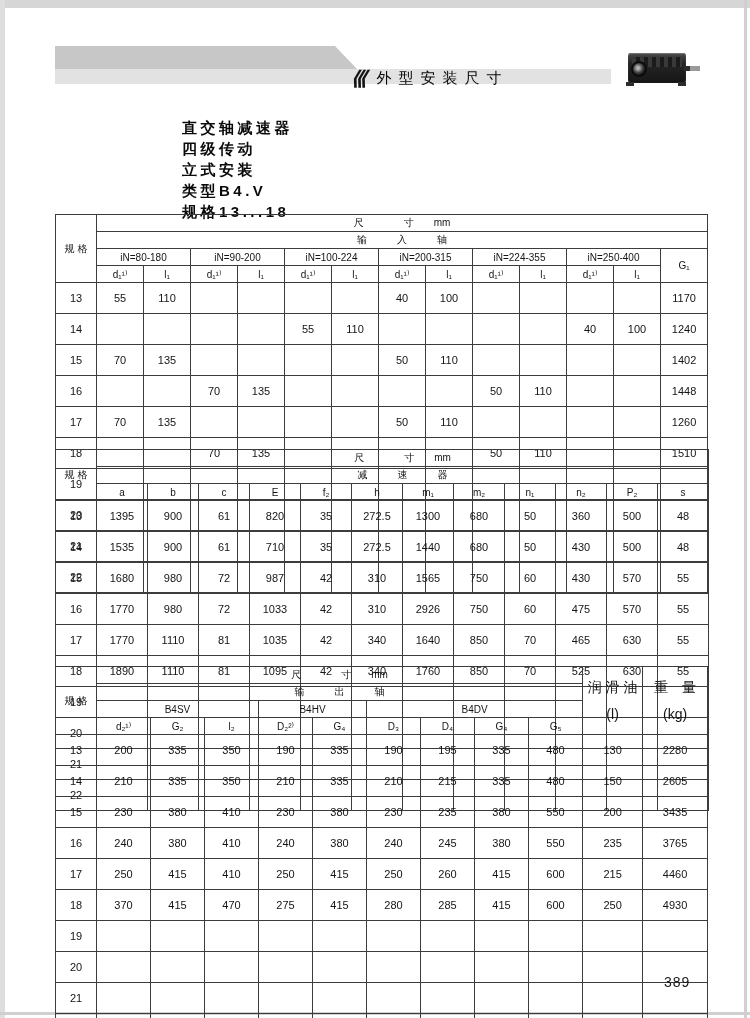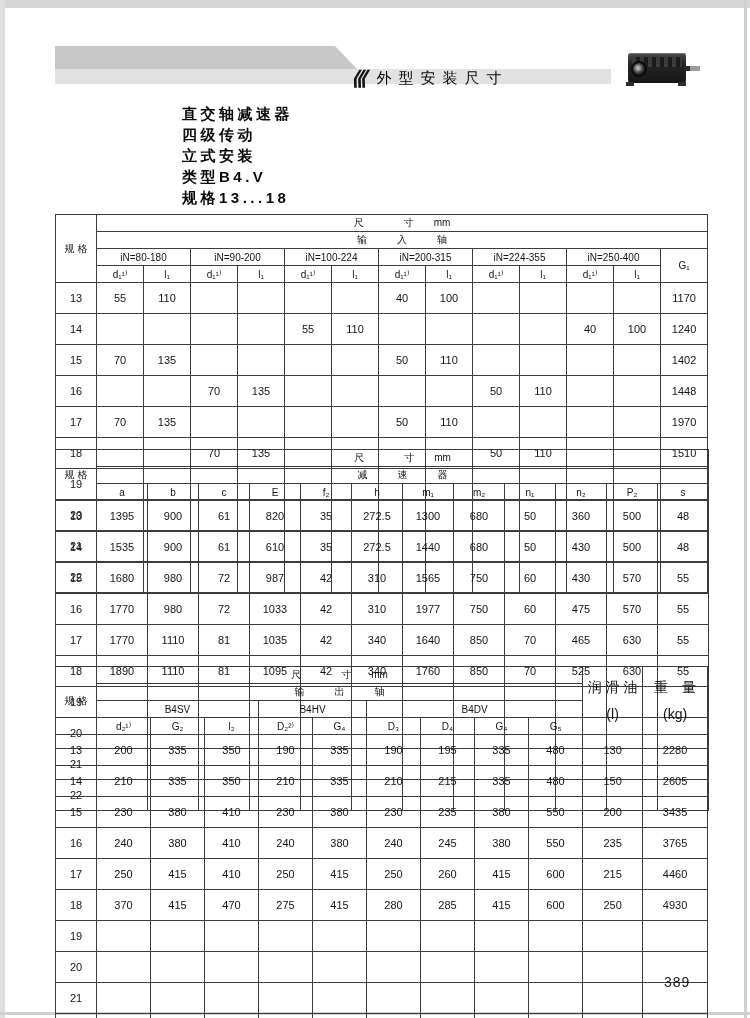--- a/index.html
+++ b/index.html
@@ -63,21 +63,21 @@
     position: absolute; left: 5px; top: 11px; width: 16px; height: 16px; border-radius: 50%;
     background: radial-gradient(circle at 42% 42%, #b5b5b5 12%, #4a4a4a 45%, #101010 75%);
     border: 2px solid #0c0c0c;
   }
   .pp-shaft { position: absolute; left: 58px; top: 16px; width: 16px; height: 5px;
     background: linear-gradient(90deg, #2b2b2b 0 35%, #9a9a9a 35% 100%); }
   .pp-foot-l, .pp-foot-r { position: absolute; bottom: 0; width: 8px; height: 4px; background: #2d2d2d; }
   .pp-foot-l { left: 0; } .pp-foot-r { left: 52px; }
 
   
-  .intro { position: absolute; left: 182px; top: 103px; }
+  .intro { position: absolute; left: 182px; top: 117px; }
   .intro-line {
     font-size: 15px; font-weight: bold; letter-spacing: 3.5px;
     line-height: 21px; color: #0a0a0a; white-space: nowrap;
   }
 
   
   .dim-table {
     position: absolute; left: 55px;
     border-collapse: collapse; table-layout: fixed;
     font-size: 11px; text-align: center; color: #141414;
@@ -254,21 +254,21 @@
           <td></td>
           <td></td>
           <td></td>
           <td></td>
           <td>50</td>
           <td>110</td>
           <td></td>
           <td></td>
           <td></td>
           <td></td>
-          <td>1970</td>
+          <td>1260</td>
         </tr>
         <tr>
           <td>18</td>
           <td></td>
           <td></td>
           <td>70</td>
           <td>135</td>
           <td></td>
           <td></td>
           <td></td>
@@ -398,21 +398,21 @@
           <td>50</td>
           <td>360</td>
           <td>500</td>
           <td>48</td>
         </tr>
         <tr>
           <td>14</td>
           <td>1535</td>
           <td>900</td>
           <td>61</td>
-          <td>610</td>
+          <td>710</td>
           <td>35</td>
           <td>272.5</td>
           <td>1440</td>
           <td>680</td>
           <td>50</td>
           <td>430</td>
           <td>500</td>
           <td>48</td>
         </tr>
         <tr>
@@ -431,21 +431,21 @@
           <td>55</td>
         </tr>
         <tr>
           <td>16</td>
           <td>1770</td>
           <td>980</td>
           <td>72</td>
           <td>1033</td>
           <td>42</td>
           <td>310</td>
-          <td>1977</td>
+          <td>2926</td>
           <td>750</td>
           <td>60</td>
           <td>475</td>
           <td>570</td>
           <td>55</td>
         </tr>
         <tr>
           <td>17</td>
           <td>1770</td>
           <td>1110</td>

